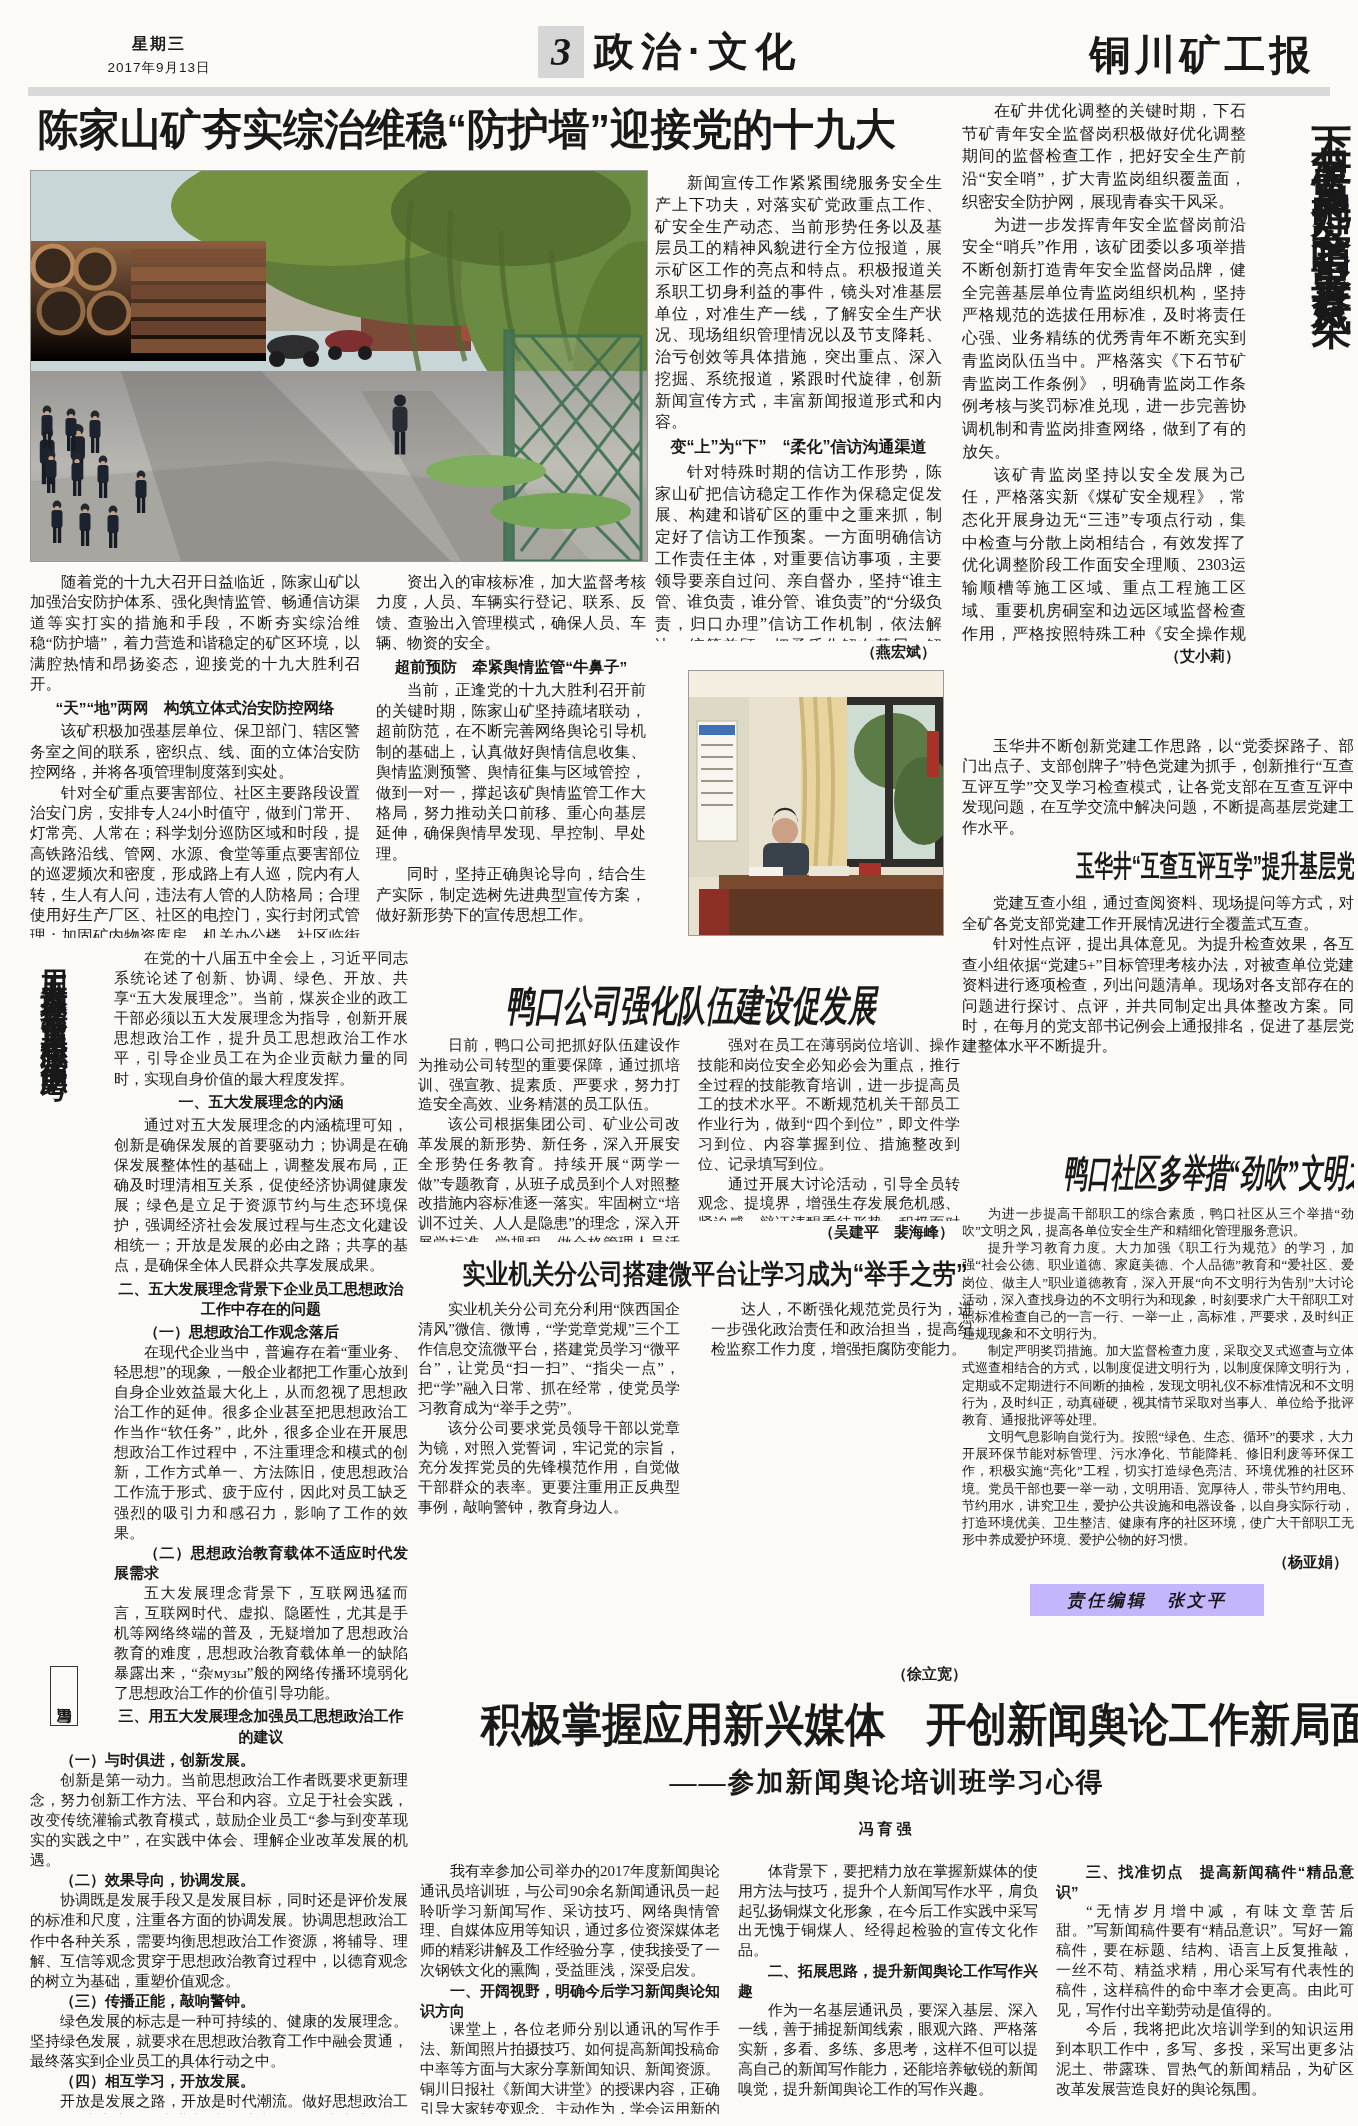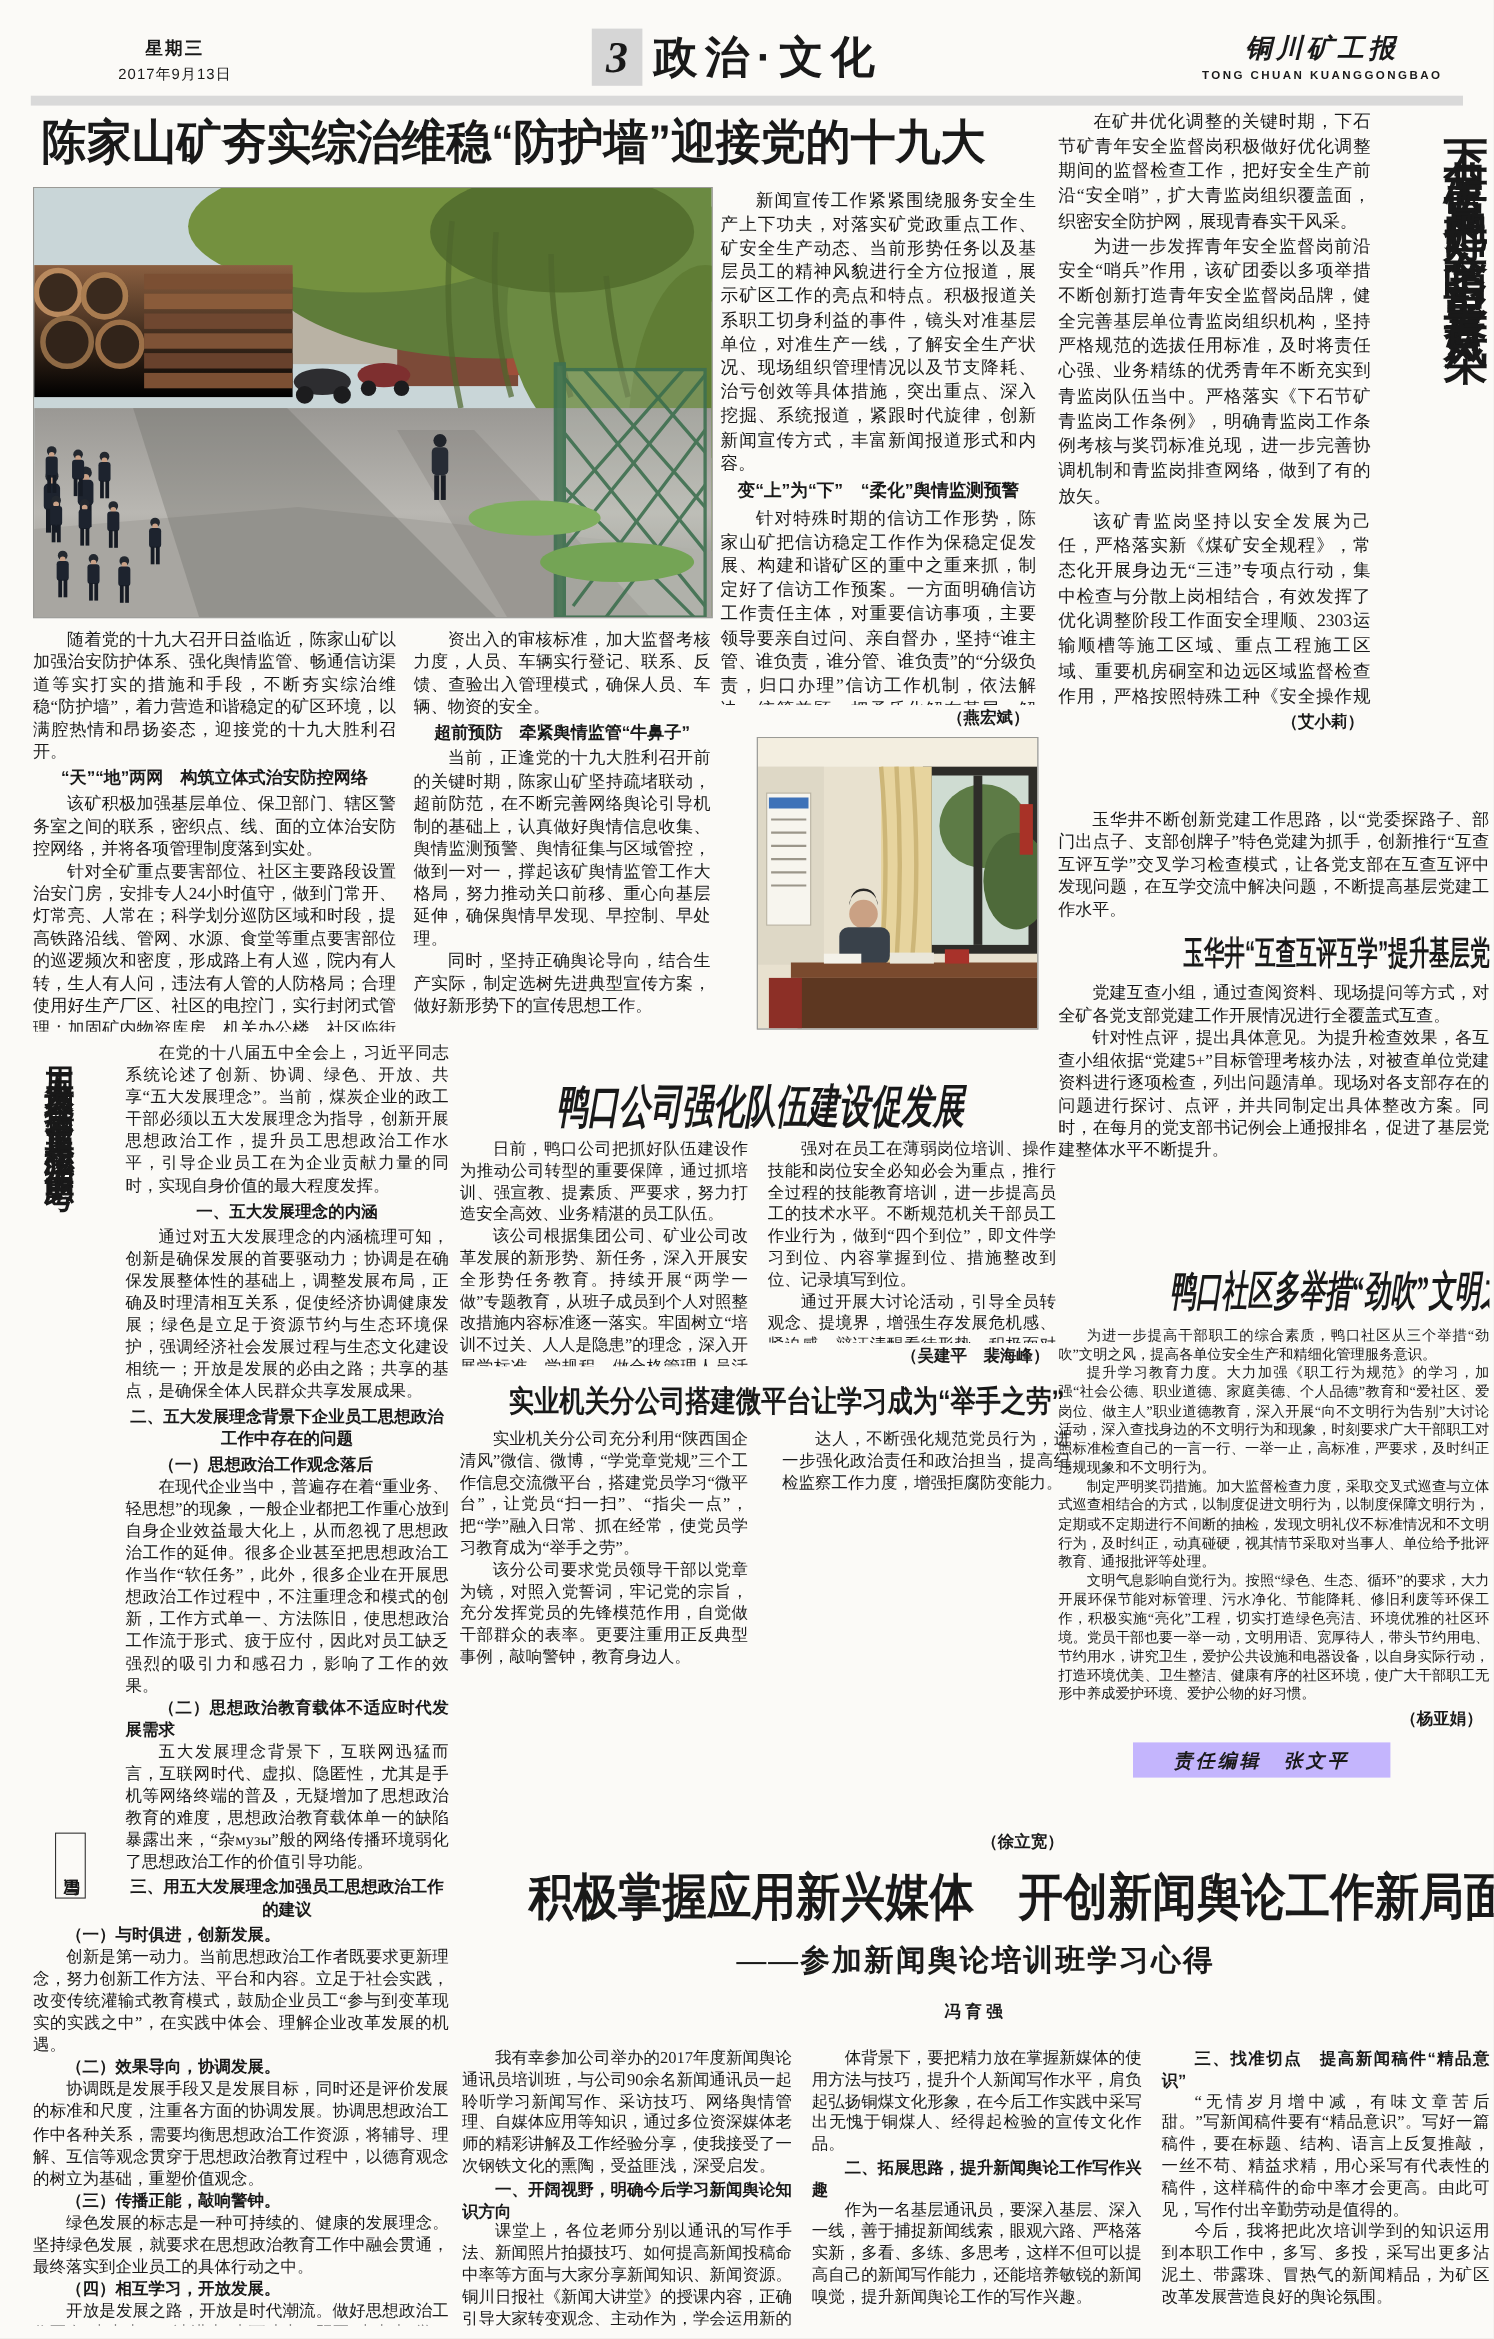--- a/index.html
+++ b/index.html
@@ -8,21 +8,21 @@
   .abs{position:absolute;}
   
   .hdr-left{left:84px;top:34px;width:150px;text-align:center;font-family:"Liberation Sans",sans-serif;}
   .hdr-weekday{font-size:16px;font-weight:bold;letter-spacing:2px;}
   .hdr-date{font-size:13.5px;margin-top:4px;letter-spacing:1px;}
   .hdr-center{left:538px;top:24px;display:flex;align-items:center;gap:10px;}
   .pagenum-box{width:46px;height:52px;background:#d6d6d6;display:flex;align-items:center;justify-content:center;
                font-size:40px;font-weight:bold;font-style:italic;font-family:"Liberation Serif",serif;}
   .section-title{font-size:40px;font-weight:900;letter-spacing:7px;font-family:"Liberation Sans",sans-serif;}
   .hdr-right{left:1072px;top:28px;width:260px;text-align:center;}
-  .masthead{font-size:24px;font-weight:bold;font-style:italic;letter-spacing:4px;font-family:"Liberation Serif",serif;}
+  .masthead{font-size:41px;font-weight:bold;letter-spacing:4px;font-family:"Liberation Serif",serif;}
   .masthead-en{font-size:10.5px;font-weight:bold;letter-spacing:2.2px;margin-top:3px;font-family:"Liberation Sans",sans-serif;}
   .hdr-band{left:28px;top:87px;width:1302px;height:9px;background:#d9d9d9;}
   
   .flow{font-size:15.5px;line-height:1.32;}
   .flow p{margin:0;text-align:justify;text-indent:2em;}
   .flow p.h{font-weight:bold;text-align:center;text-indent:0;margin:3px 0;font-family:"Liberation Sans",sans-serif;}
   .flow p.hb{font-weight:bold;text-indent:2em;font-family:"Liberation Sans",sans-serif;}
   .col{display:flex;flex-direction:column;overflow:hidden;}
   .fill{flex:1 1 auto;overflow:hidden;}
   .byline{text-align:right;font-weight:bold;font-size:15px;padding:2px 6px 0 0;flex:0 0 auto;}
@@ -189,21 +189,21 @@
     <div class="flow fill">
         <p class="p">资出入的审核标准，加大监督考核力度，人员、车辆实行登记、联系、反馈、查验出入管理模式，确保人员、车辆、物资的安全。</p>
         <p class="h">超前预防　牵紧舆情监管“牛鼻子”</p>
         <p class="p">当前，正逢党的十九大胜利召开前的关键时期，陈家山矿坚持疏堵联动，超前防范，在不断完善网络舆论引导机制的基础上，认真做好舆情信息收集、舆情监测预警、舆情征集与区域管控，做到一对一，撑起该矿舆情监管工作大格局，努力推动关口前移、重心向基层延伸，确保舆情早发现、早控制、早处理。</p>
         <p class="p">同时，坚持正确舆论导向，结合生产实际，制定选树先进典型宣传方案，做好新形势下的宣传思想工作。</p>
       </div>
   </div>
   <div class="abs col" style="left:655px;top:172px;width:287px;height:490px;">
     <div class="flow fill" style="font-size:16px;line-height:1.36;">
         <p class="p">新闻宣传工作紧紧围绕服务安全生产上下功夫，对落实矿党政重点工作、矿安全生产动态、当前形势任务以及基层员工的精神风貌进行全方位报道，展示矿区工作的亮点和特点。积极报道关系职工切身利益的事件，镜头对准基层单位，对准生产一线，了解安全生产状况、现场组织管理情况以及节支降耗、治亏创效等具体措施，突出重点、深入挖掘、系统报道，紧跟时代旋律，创新新闻宣传方式，丰富新闻报道形式和内容。</p>
-        <p class="h">变“上”为“下”　“柔化”舆情监测预警</p>
+        <p class="h">变“上”为“下”　“柔化”信访沟通渠道</p>
         <p class="p">针对特殊时期的信访工作形势，陈家山矿把信访稳定工作作为保稳定促发展、构建和谐矿区的重中之重来抓，制定好了信访工作预案。一方面明确信访工作责任主体，对重要信访事项，主要领导要亲自过问、亲自督办，坚持“谁主管、谁负责，谁分管、谁负责”的“分级负责，归口办理”信访工作机制，依法解决，统筹兼顾，把矛盾化解在基层，解决在一级、一级对一级负责的态度传达给信访群众。另一方面积极通过领导干部信访接待日制度，主动接访下访，变群众上访为干部下访，变被动解决为主动预防。加大信访稳定排查，对存在的热点、难点问题进行拉网式全面排查，全力作好思想疏导。对重点人员及其包保人“面对面”的谈心交友，把握思想脉搏，做到提早预防，妥善化解，把信访苗头性隐患消除在内部、化解在基层、避免引发重信重访，出现越级上访，非正常上访等信访问题。</p>
       </div>
     <div class="byline">（燕宏斌）</div>
   </div>
 
   <div class="abs photo-frame" style="left:688px;top:670px;width:254px;height:264px;">
     <svg width="254" height="264" viewBox="0 0 254 264">
       <rect width="254" height="264" fill="#e8e1cf"></rect>
       <rect width="254" height="26" fill="#f3eee0"></rect>
       <rect x="0" y="26" width="60" height="180" fill="#ded8c6"></rect>

